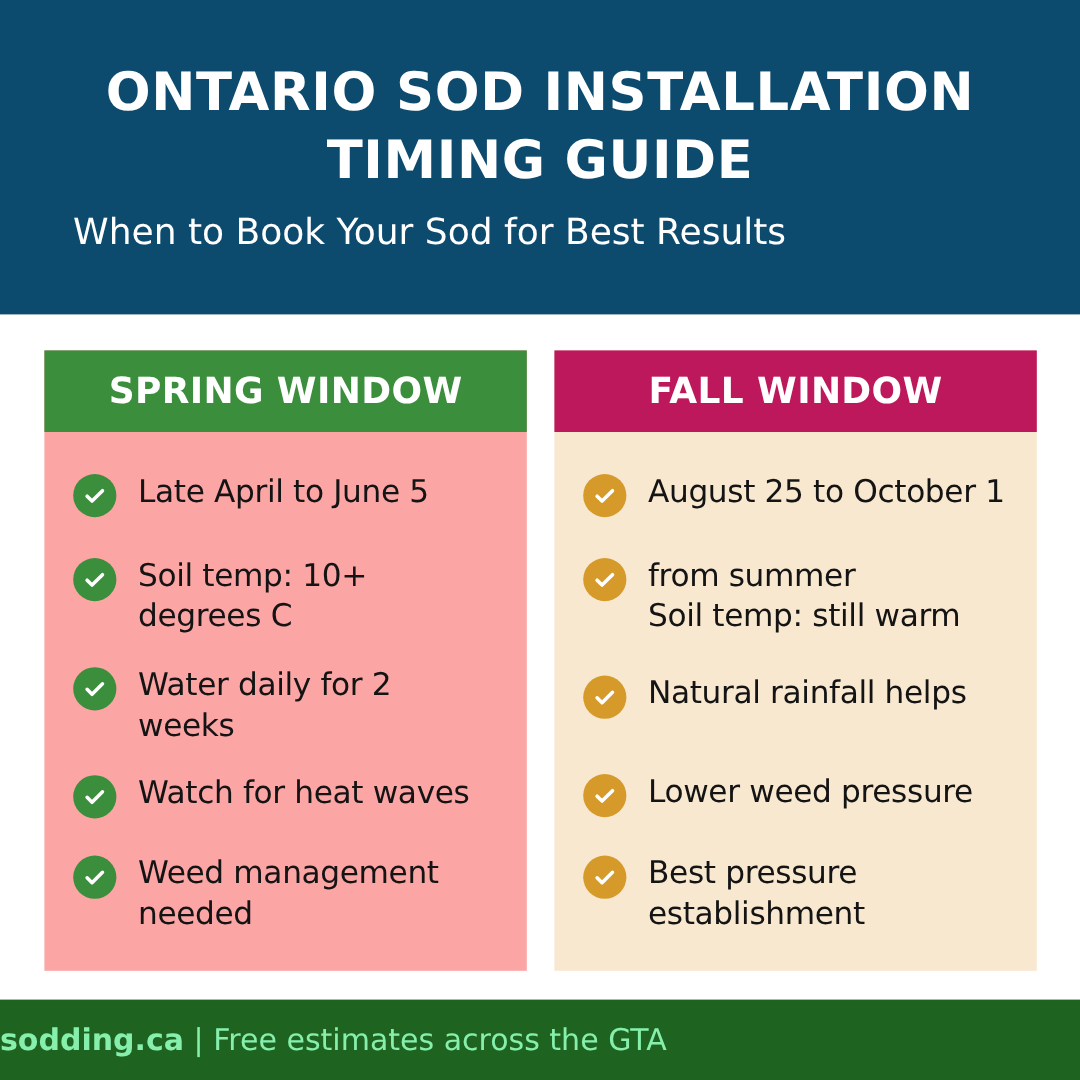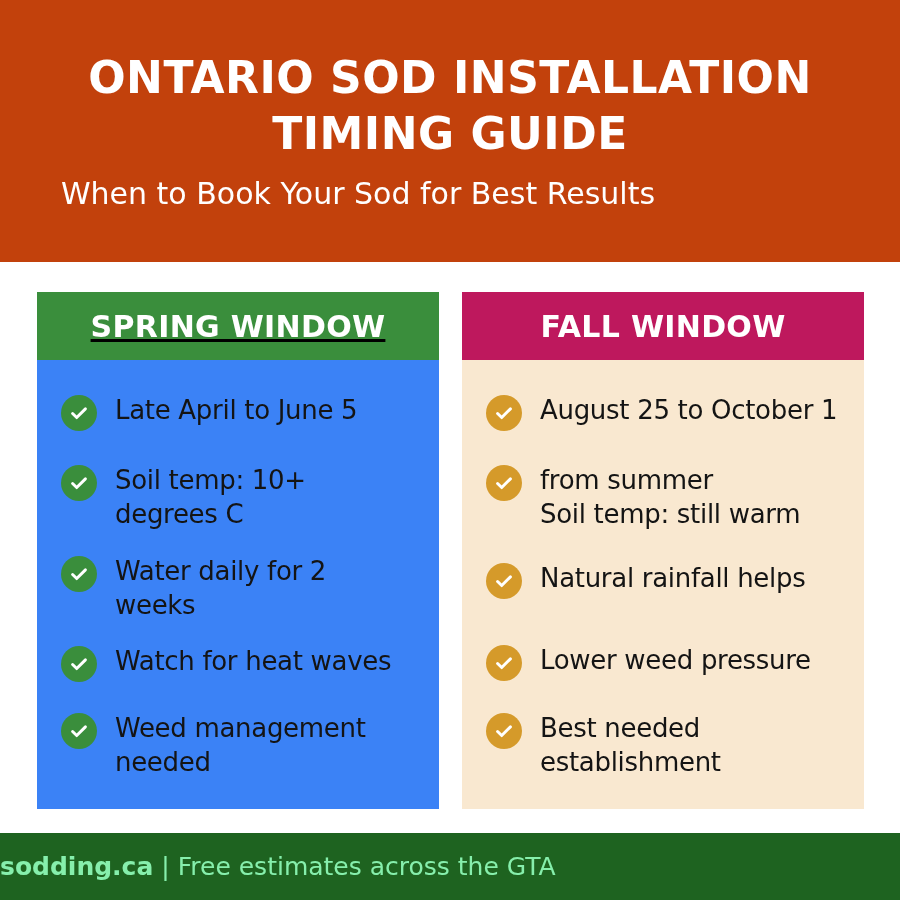--- a/index.html
+++ b/index.html
@@ -1,39 +1,39 @@
 <!DOCTYPE html>
 <html><head>
 <meta charset="utf-8">
 <style>
   * { margin: 0; padding: 0; box-sizing: border-box; }
   html, body { width: 900px; height: 900px; background: #ffffff; overflow: hidden; }
   body { font-family: "Liberation Sans", "DejaVu Sans", sans-serif; position: relative; }
 
   .header {
     position: absolute; left: 0; top: 0; width: 900px; height: 262px;
-    background: #c2410c;
+    background: #0c4a6e;
     color: #ffffff; text-align: center;
   }
   .title {
     position: absolute; left: 0; width: 900px; top: 50px;
     font-family: "DejaVu Sans", sans-serif;
     font-weight: bold; font-size: 44px; line-height: 56px;
     letter-spacing: 0.5px;
   }
   .subtitle {
     position: absolute; left: 0; width: 716px; top: 172px;
     font-family: "DejaVu Sans", sans-serif;
     font-size: 30px; line-height: 44px;
   }
 
   .panel {
     position: absolute; top: 292px; width: 402px; height: 517px;
   }
-  .panel.spring { left: 37px; background: #3b82f6; text-decoration: underline; }
+  .panel.spring { left: 37px; background: #fca5a5; }
   .panel.fall { left: 462px; background: #f9e8d0; }
 
   .panel-head {
     height: 68px; display: flex; align-items: center; justify-content: center;
     color: #ffffff; font-family: "DejaVu Sans", sans-serif;
     font-weight: bold; font-size: 30px; letter-spacing: 0.3px;
   }
   .spring .panel-head { background: #3a8e3c; }
   .fall .panel-head { background: #be185d; }
 
@@ -186,21 +186,21 @@
       </div>
   </div>
 
   <div class="item" style="top:419px">
     <span class="check">
         <svg viewBox="0 0 24 24">
           <path d="M5 12.5l4.5 4.5L19 7.5" fill="none" stroke="#fff" stroke-width="3.2" stroke-linecap="round" stroke-linejoin="round"></path>
         </svg>
       </span>
     <div class="item-text">
-        <div>Best needed</div>
+        <div>Best pressure</div>
         <div>establishment</div>
       </div>
   </div>
 </div>
 
 <div class="footer">
   <span class="site">sodding.ca</span>
   <span class="sep">|</span>
   <span>Free estimates across the GTA</span>
 </div>

